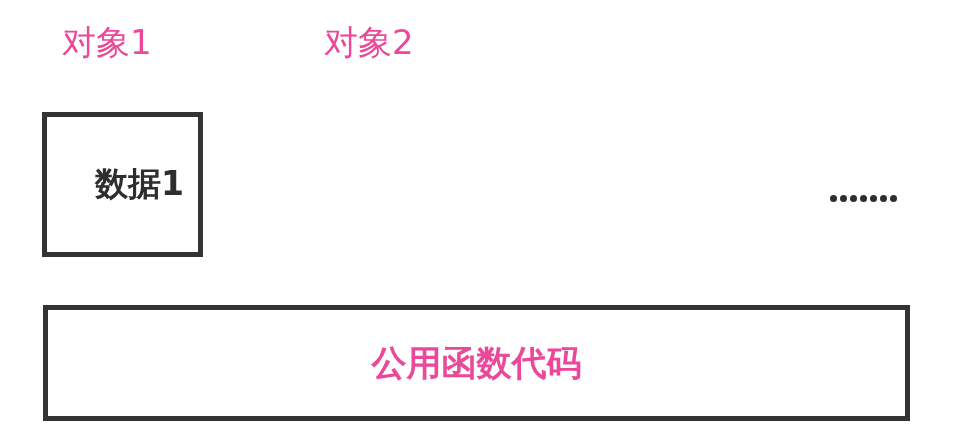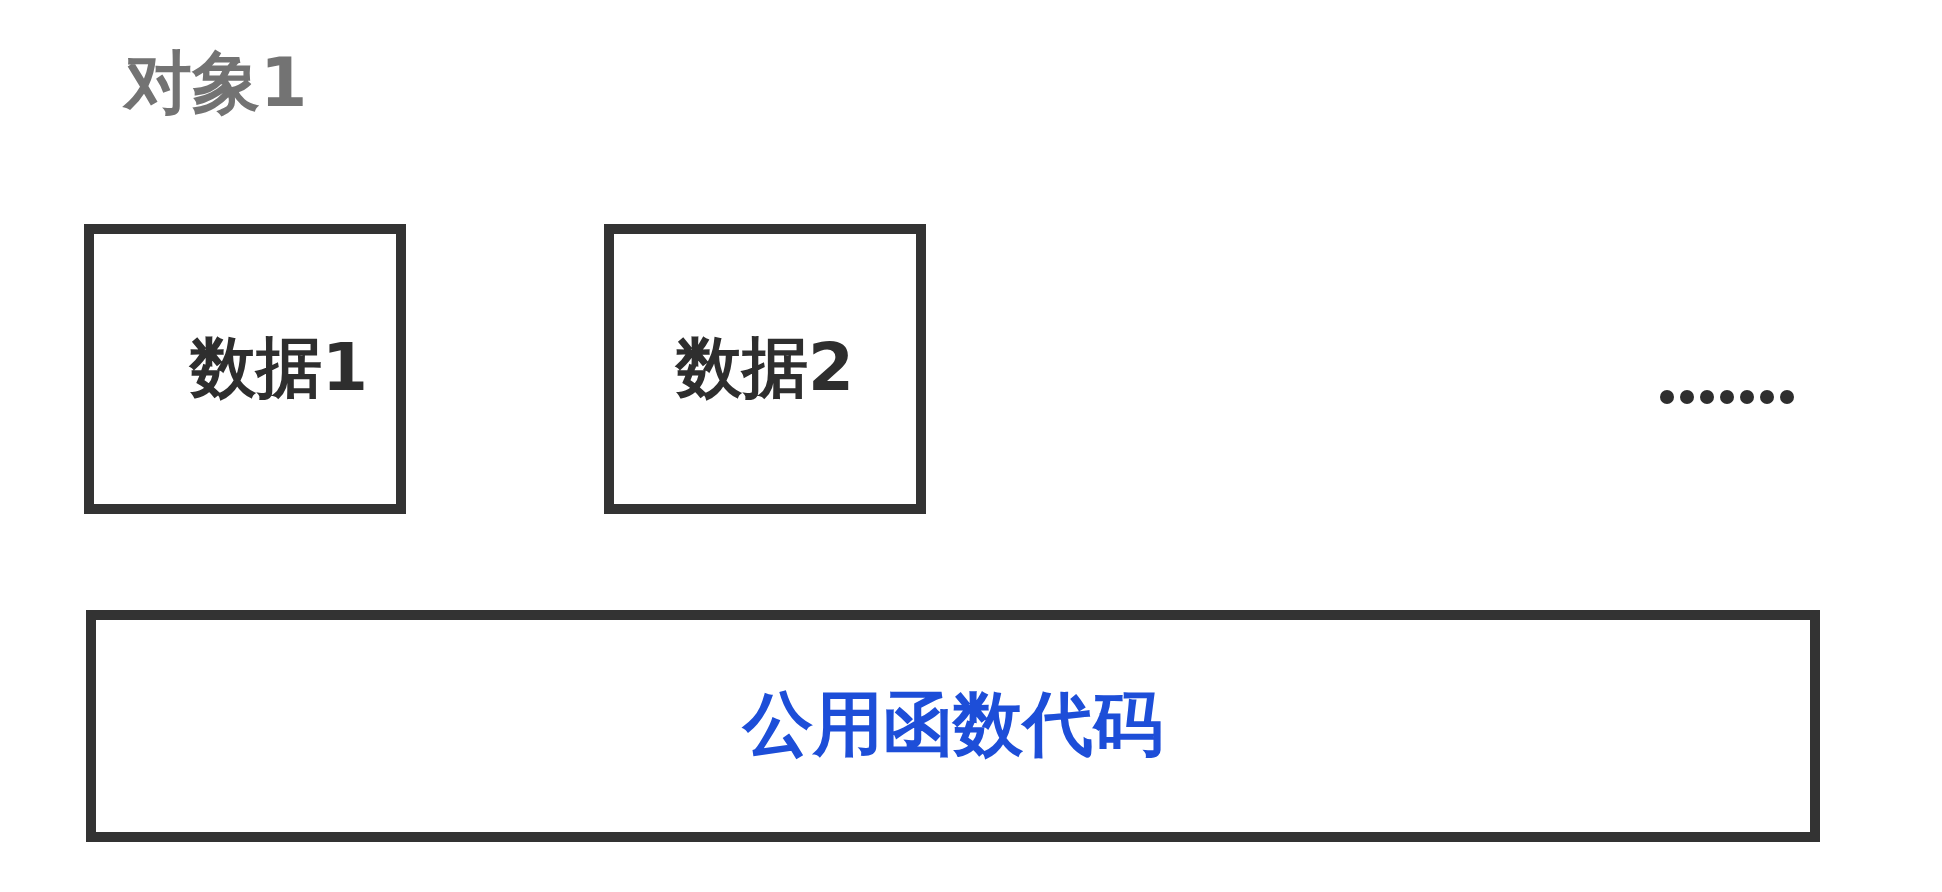--- a/index.html
+++ b/index.html
@@ -16,23 +16,23 @@
     width: 971px;
     height: 446px;
     background: #ffffff;
     overflow: hidden;
   }
 
   
   .obj-title {
     position: absolute;
     font-size: 34px;
-    font-weight: bold;
+    font-weight: normal;
     line-height: 40px;
-    color: #737373;
+    color: #ec4899;
     white-space: nowrap;
     letter-spacing: 0px;
   }
   #obj-title-0 { left: 62px;  top: 22px; }
   #obj-title-1 { left: 324px; top: 22px; }
   #obj-title-2 { left: 589px; top: 22px; }
 
   
   .data-box {
     position: absolute;
@@ -89,37 +89,35 @@
     box-sizing: border-box;
     border: 5px solid #333333;
     background: #ffffff;
     display: flex;
     align-items: center;
     justify-content: center;
   }
   #shared-code-label {
     font-size: 35px;
     font-weight: bold;
-    color: #1d4ed8;
+    color: #ec4899;
     line-height: 42px;
     white-space: nowrap;
   }
 </style>
 </head>
 <body>
 
 <div id="canvas">
 
   <div class="obj-title" id="obj-title-0">对象1</div>
+  <div class="obj-title" id="obj-title-1">对象2</div>
 
   <div class="data-box" id="data-box-0">
     <span class="data-label">数据1</span>
-  </div>
-  <div class="data-box" id="data-box-1">
-    <span class="data-label">数据2</span>
   </div>
 
   <div id="ellipsis">
     <span class="dot"></span>
     <span class="dot"></span>
     <span class="dot"></span>
     <span class="dot"></span>
     <span class="dot"></span>
     <span class="dot"></span>
     <span class="dot"></span>

